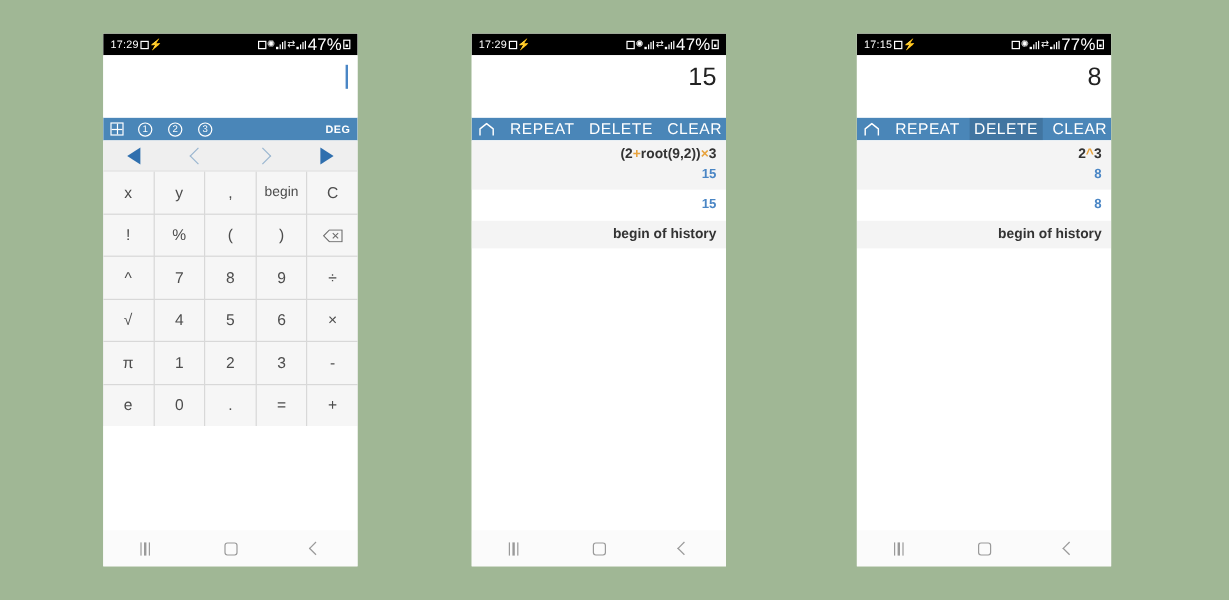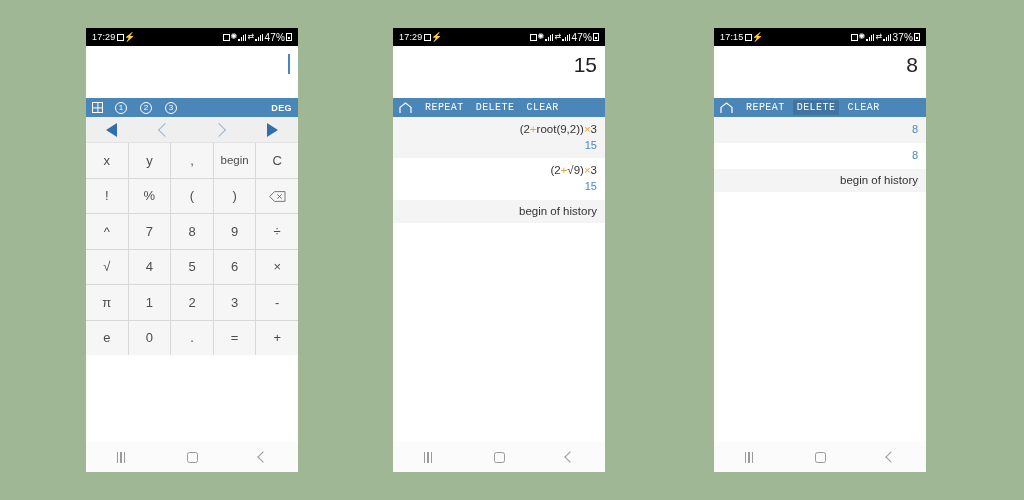--- a/index.html
+++ b/index.html
@@ -34,21 +34,21 @@
     align-items: center;
     justify-content: space-between;
     padding: 0 6px;
     font-size: 8.5px;
     letter-spacing: 0.2px;
     flex: 0 0 auto;
   }
   .sb-left, .sb-right { display: flex; align-items: center; gap: 1px; }
   .sb-time { font-size: 9px; font-weight: 500; }
   .sb-ic { display: inline-block; line-height: 1; font-size: 8px; }
-  .sb-batt { font-size: 10px; }
+  .sb-batt { font-size: 14px; }
   .glyph-box {
     width: 7px; height: 7px;
     border: 1px solid #ffffff;
     display: inline-block;
     position: relative;
   }
   .glyph-bolt { font-size: 9px; line-height: 1; }
   .bars {
     display: inline-block;
     width: 8px; height: 7px;
@@ -127,27 +127,26 @@
     border-radius: 50%;
     display: flex; align-items: center; justify-content: center;
     font-size: 8px; line-height: 1; margin-right: 13px;
   }
   .home-icon {
     width: 13px; height: 12px; margin-right: 9px;
     position: relative; flex: 0 0 auto;
   }
   .home-icon svg { display: block; }
   .tb-action {
-    font-size: 10px;
+    font-size: 13px;
     letter-spacing: 0.45px;
     color: #ffffff;
     padding: 2px 4px;
     margin-right: 4px;
     white-space: nowrap;
-    font-family: Liberation Mono, monospace;
   }
   .tb-action.pressed { background: rgba(0,0,0,0.12); }
 
   
   .navrow {
     height: 26px;
     background: #efefef;
     display: flex;
     align-items: center;
     justify-content: space-around;
@@ -184,21 +183,21 @@
     font-size: 13px;
     color: #4d4d4d;
     user-select: none;
   }
   .key.small { font-size: 11.5px; }
   .bs-icon { width: 17px; height: 11px; position: relative; display:block; }
 
   .filler { flex: 1 1 auto; background: #ffffff; }
 
   
-  .history { flex: 1 1 auto; background: #ffffff; overflow: hidden; }
+  .history { flex: 1 1 auto; background: #ffffff; overflow: hidden; font-weight: bold; }
   .hrow {
     padding: 5px 8px 6px 8px;
     text-align: right;
   }
   .hrow.alt { background: #f4f4f4; }
   .hexpr { font-size: 11.5px; color: #333333; line-height: 1.35; white-space: nowrap; }
   .hexpr .op { color: #e8a33d; }
   .hres { font-size: 11px; color: #4a86c5; line-height: 1.35; }
   .hbegin { font-size: 11.5px; color: #333333; }
 
@@ -383,21 +382,20 @@
       <span class="tb-action">DELETE</span>
       <span class="tb-action">CLEAR</span>
     </div>
 
     <div class="history">
       <div class="hrow alt">
         <div class="hexpr"><span>(2</span><span class="op">+</span><span>root(9,2))</span><span class="op">×</span><span>3</span></div>
         <div class="hres">15</div>
       </div>
       <div class="hrow">
-        <div class="hexpr"><span>(2</span><span class="op">+</span><span>√9)</span><span class="op">×</span><span>3</span></div>
         <div class="hres">15</div>
       </div>
       <div class="hrow alt">
         <div class="hbegin">begin of history</div>
       </div>
     </div>
 
     <div class="navbar">
       <span class="nb-recents">
           <i></i>
@@ -426,21 +424,21 @@
             <i></i>
             <i></i>
           </span>
         <span class="sb-ic">⇄</span>
         <span class="bars">
             <i></i>
             <i></i>
             <i></i>
             <i></i>
           </span>
-        <span class="sb-batt">37%</span>
+        <span class="sb-batt">77%</span>
         <span class="battshape"></span>
       </div>
     </div>
 
     <div class="display">
       <span class="display-value">8</span>
     </div>
 
     <div class="toolbar">
       <span class="home-icon">
@@ -448,20 +446,21 @@
           <path d="M1 11 V5.4 L6.5 1 L12 5.4 V11" fill="none" stroke="#ffffff" stroke-width="1.2" stroke-linejoin="round"></path>
         </svg>
       </span>
       <span class="tb-action">REPEAT</span>
       <span class="tb-action pressed">DELETE</span>
       <span class="tb-action">CLEAR</span>
     </div>
 
     <div class="history">
       <div class="hrow alt">
+        <div class="hexpr"><span>2</span><span class="op">^</span><span>3</span></div>
         <div class="hres">8</div>
       </div>
       <div class="hrow">
         <div class="hres">8</div>
       </div>
       <div class="hrow alt">
         <div class="hbegin">begin of history</div>
       </div>
     </div>
 

